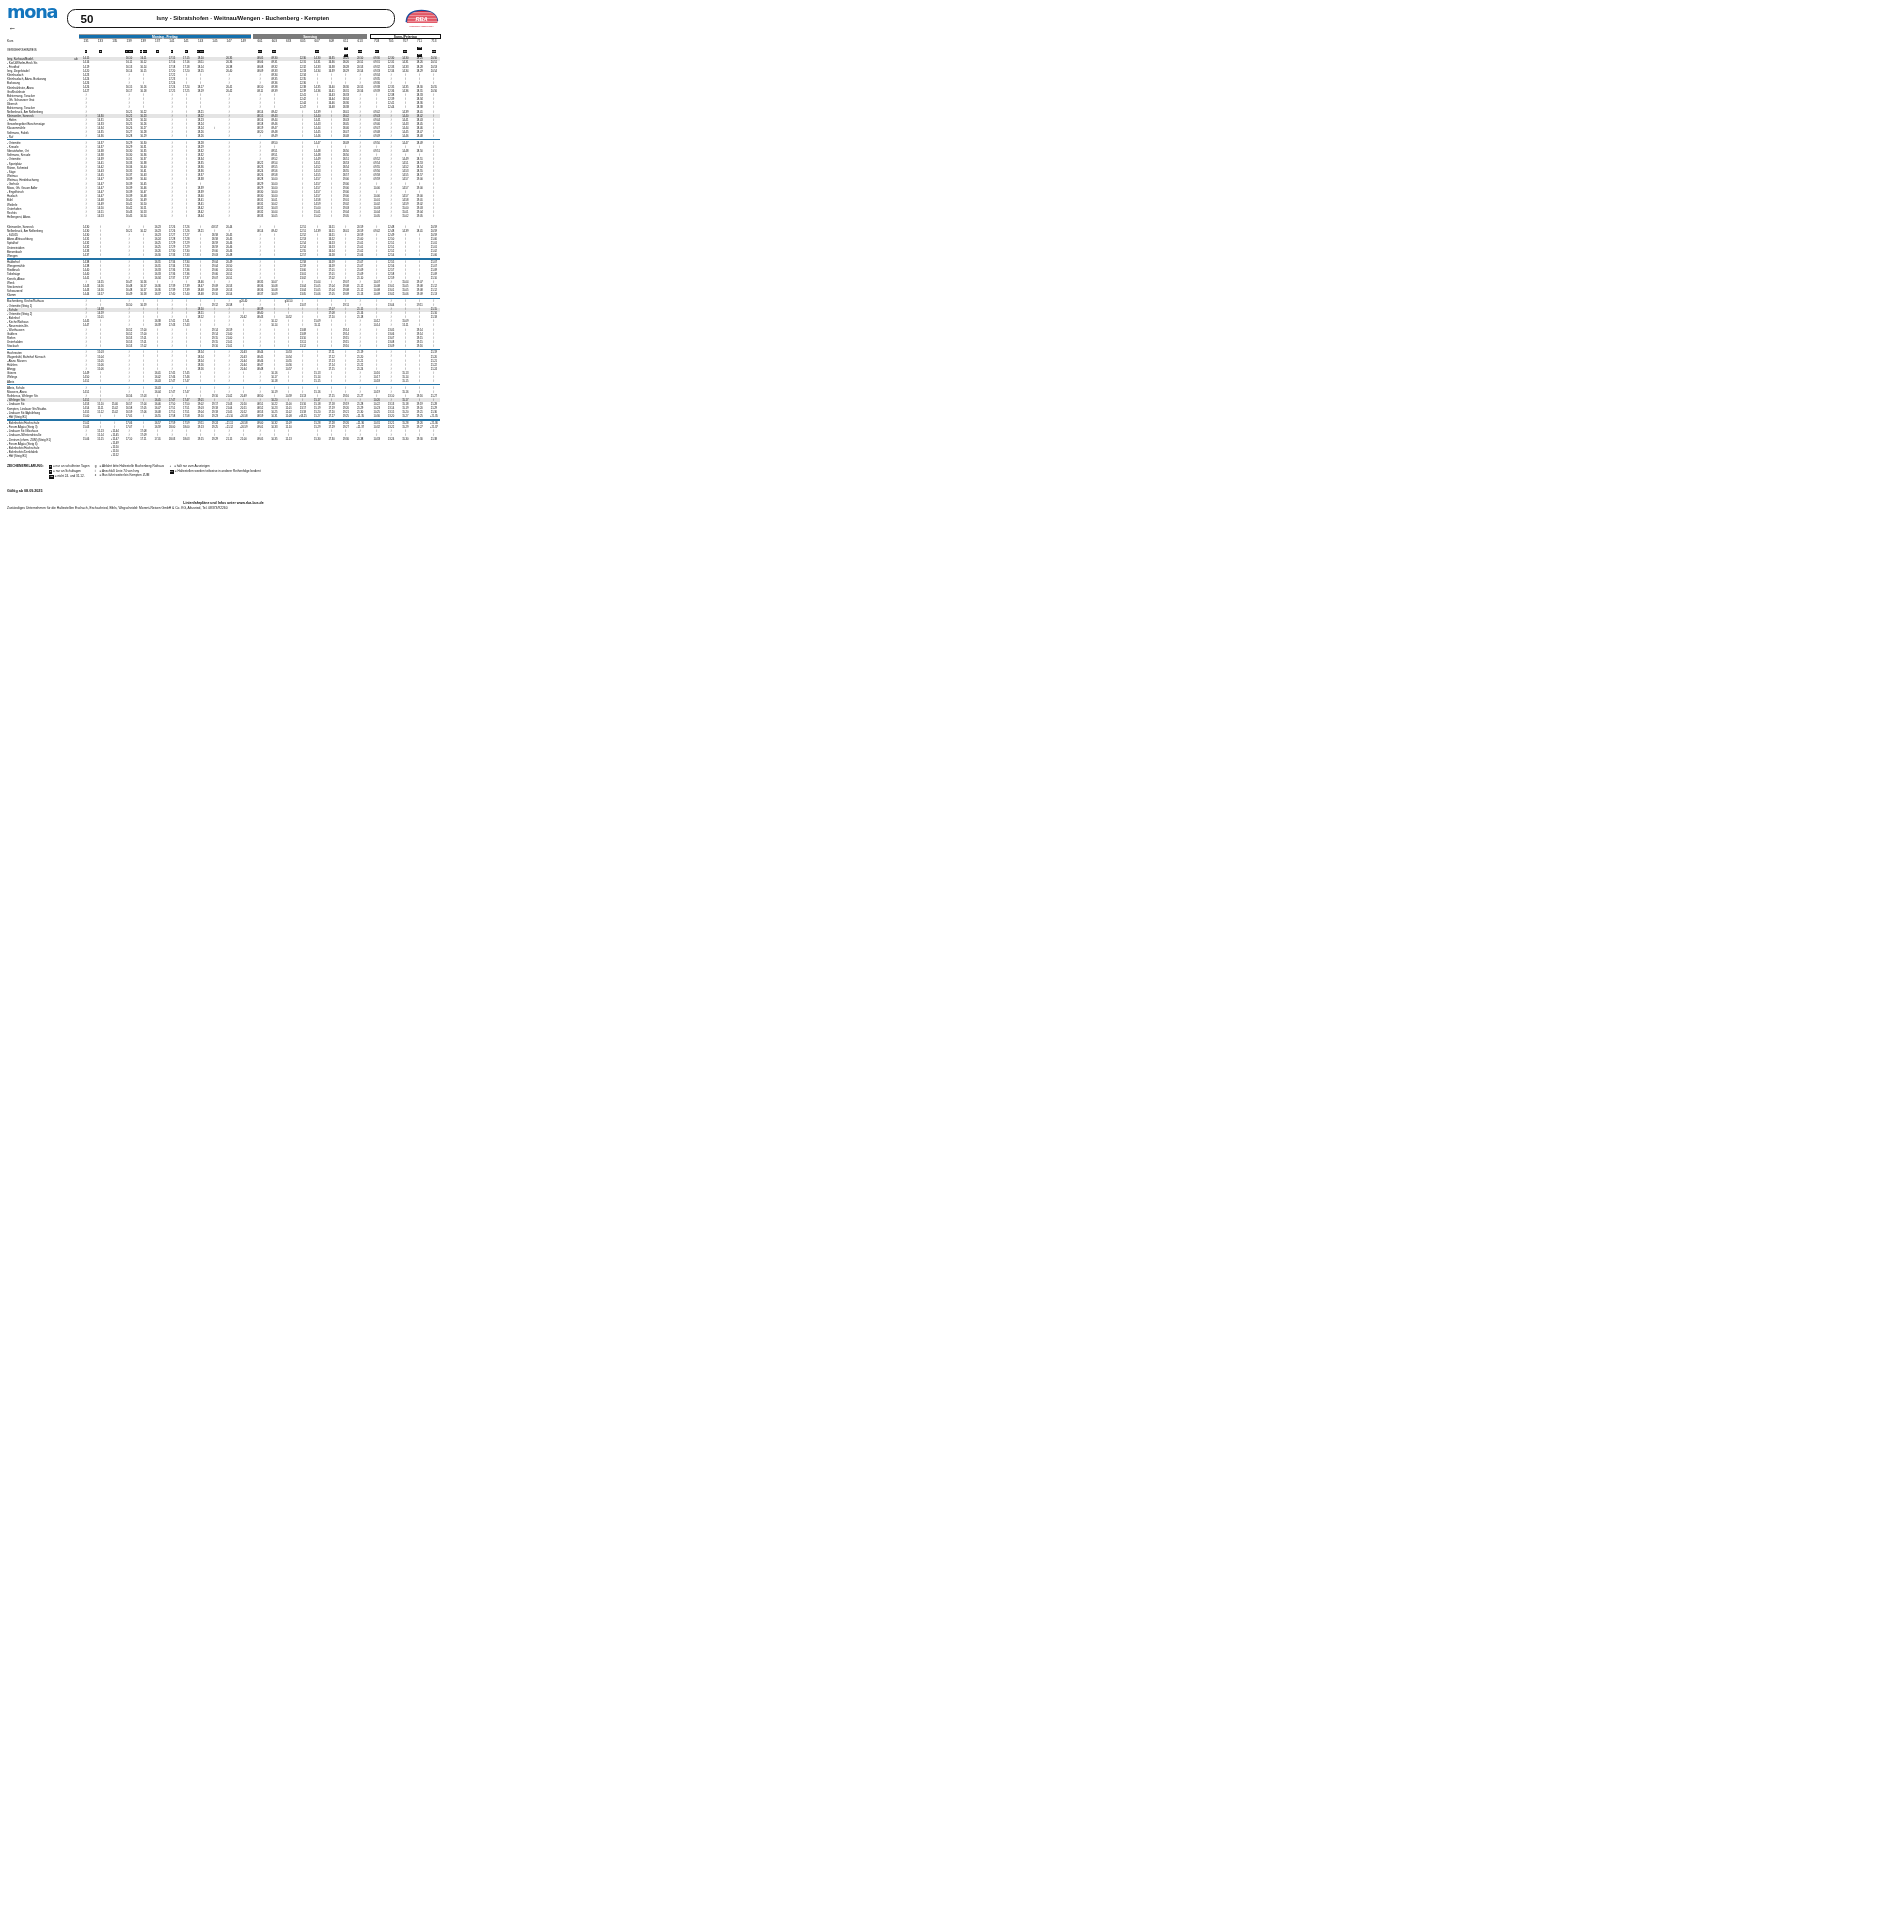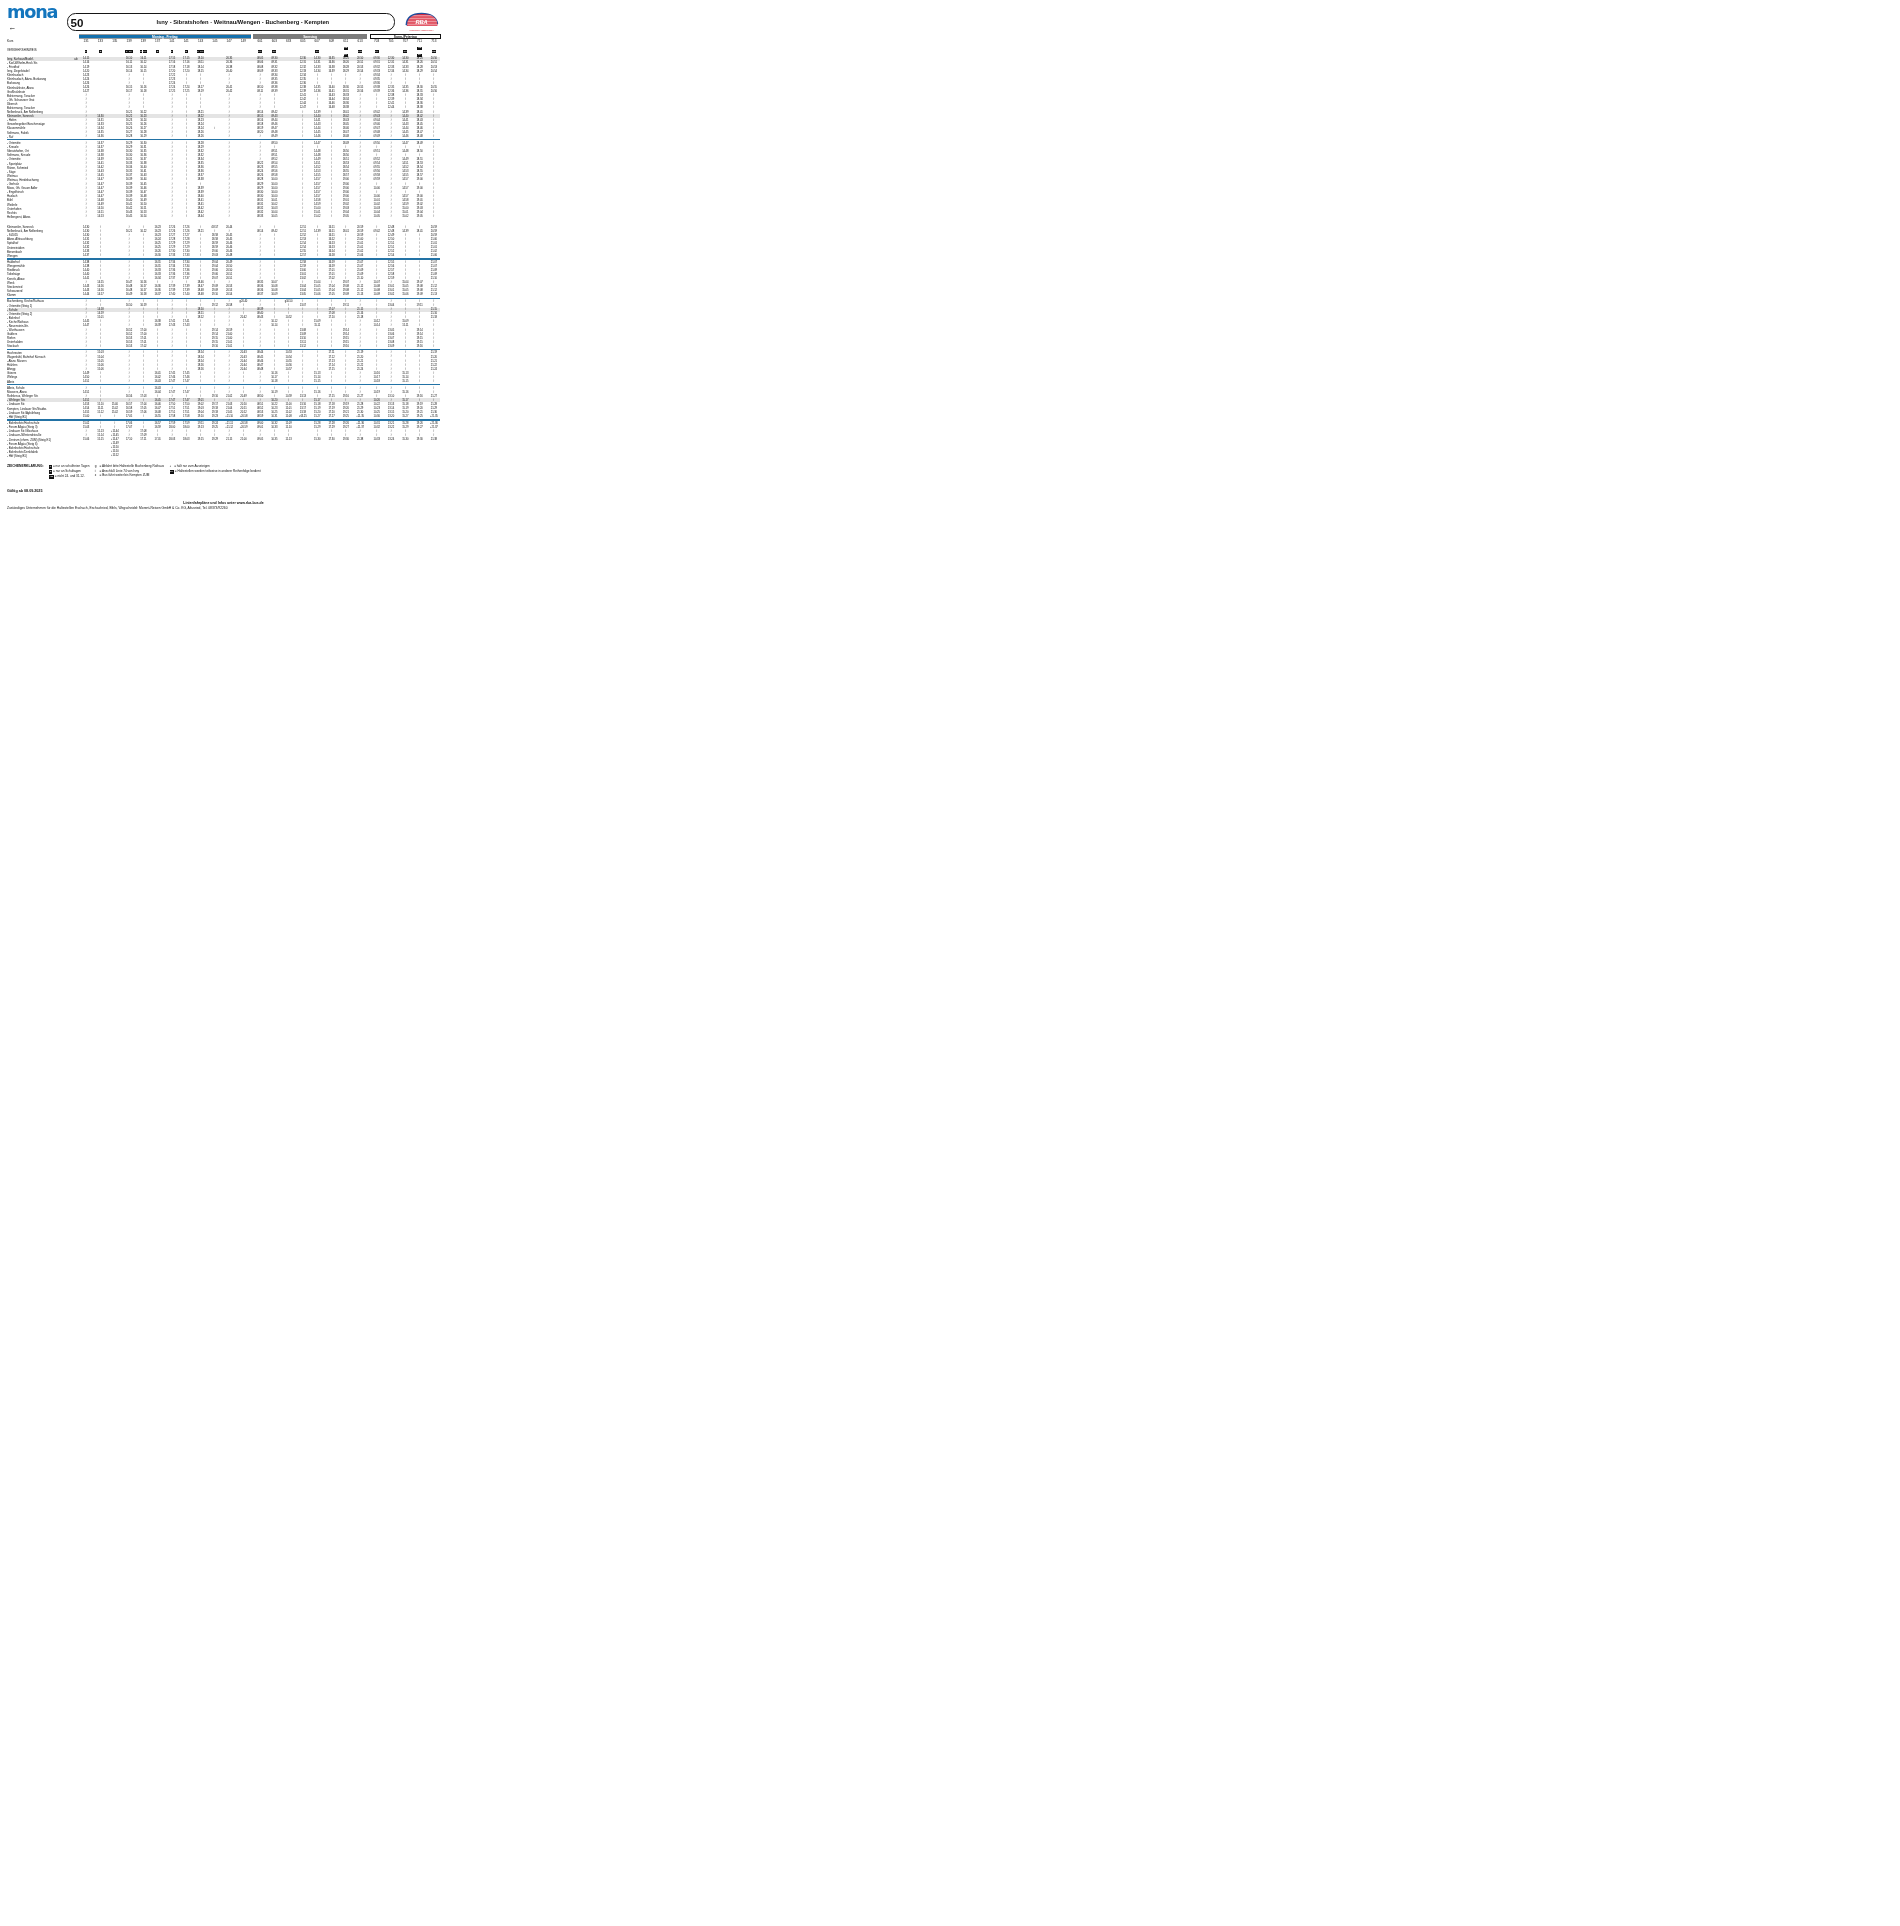--- a/index.html
+++ b/index.html
@@ -1,23 +1,23 @@
 <!DOCTYPE html>
 <html style="font-size:6.2px"><head>
 <meta charset="utf-8">
 <style>
   * { margin:0; padding:0; box-sizing:border-box; }
   html,body { background:#fff; }
   body { font-family:"Liberation Sans", sans-serif; color:#111; }
   .page { position:relative; width:447px; height:614px; background:#fff; padding:5.4px 7px 0 7px; overflow:hidden; }
   
-  .hdr { display:flex; align-items:flex-end; gap:3.9px; }
+  .hdr { display:flex; align-items:center; gap:3.9px; }
   .mona { color:#1375bd; font-weight:bold; font-size:17.7px; letter-spacing:-1.2px; line-height:0.9; font-family:"DejaVu Sans", sans-serif; }
   .backarrow { font-size:7.7px; font-weight:bold; line-height:1; margin:2.3px 0 0 1.5px; }
-  .titlebox { flex:1; display:flex; align-items:center; border:1.2px solid #161616; border-radius:8.5px; height:18.5px; padding:0 3px; margin-left:5.4px; background:#fff; }
+  .titlebox { flex:1; display:flex; align-items:center; border:1.2px solid #161616; border-radius:8.5px; height:18.5px; padding:0 13px; margin-left:5.4px; background:#fff; }
   .lineno { font-size:11.6px; font-weight:bold; margin-right:11.6px; }
   .title { flex:1; text-align:center; font-size:5.8px; font-weight:bold; }
   .rba { width:37px; text-align:center; margin-left:4.6px; }
   .rba .cap { color:#cc1122; font-size:1.8px; line-height:1; margin-top:0.4px; }
   
   .tt { --cols:72px repeat(12,14.3px) 2.3px repeat(8,14.3px) 2.3px repeat(5,14.3px); width:433px; margin-top:1.5px; }
   .grow { display:grid; grid-template-columns:var(--cols); align-items:center; }
   .bandrow { margin-top:2.3px; height:5.8px; }
   .band { height:5.8px; display:flex; align-items:center; justify-content:center; font-size:3.3px; font-weight:bold; }
   .band.blue { background:#1470ad; color:#fff; border-top:0.8px solid #9a9a9a; border-bottom:0.8px solid #9a9a9a; }

